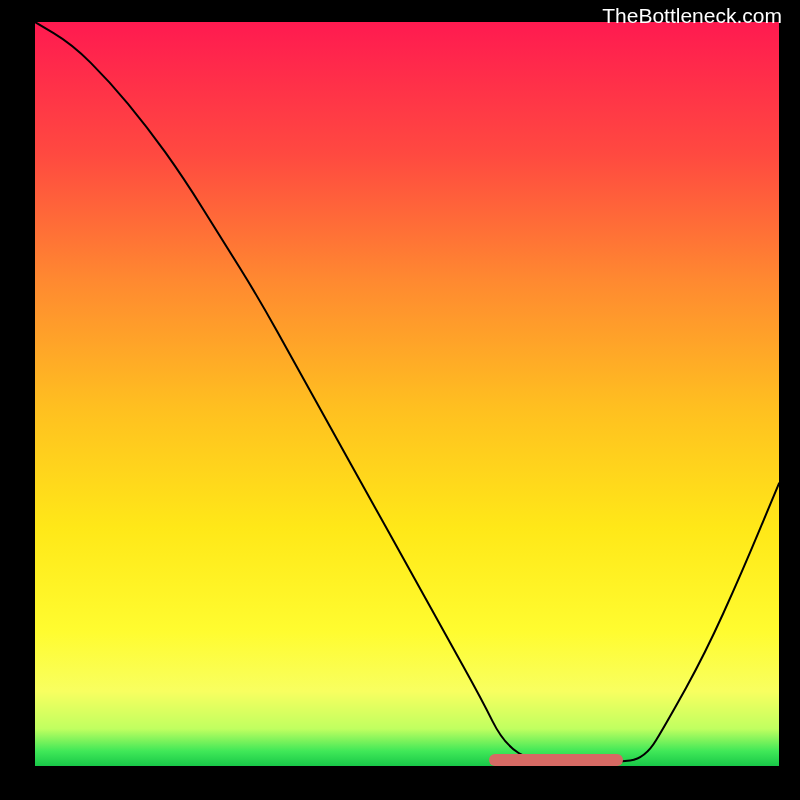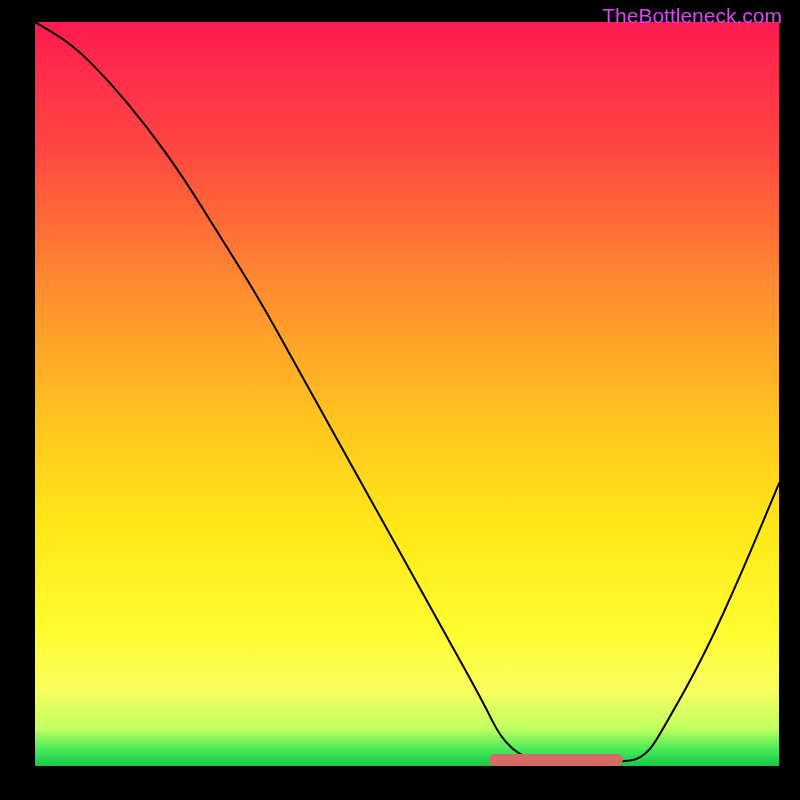--- a/index.html
+++ b/index.html
@@ -13,21 +13,21 @@
   }
   .container {
     position: relative;
     width: 800px;
     height: 800px;
   }
   .watermark {
     position: absolute;
     top: 4px;
     right: 18px;
-    color: #d946ef;
+    color: #ffffff;
     font-size: 21px;
     font-weight: 500;
     z-index: 10;
   }
   .plot-area {
     position: absolute;
     left: 35px;
     top: 22px;
     width: 744px;
     height: 744px;

